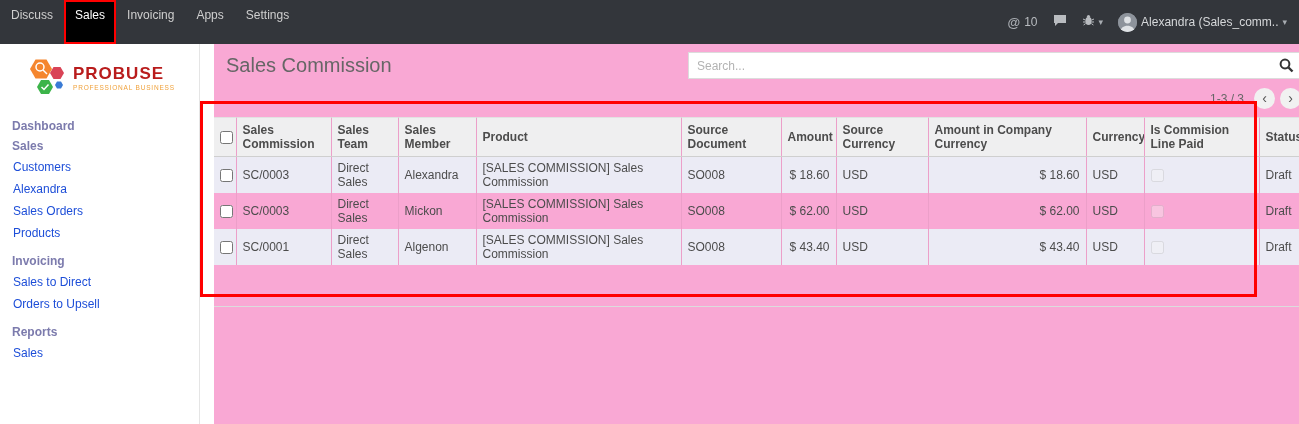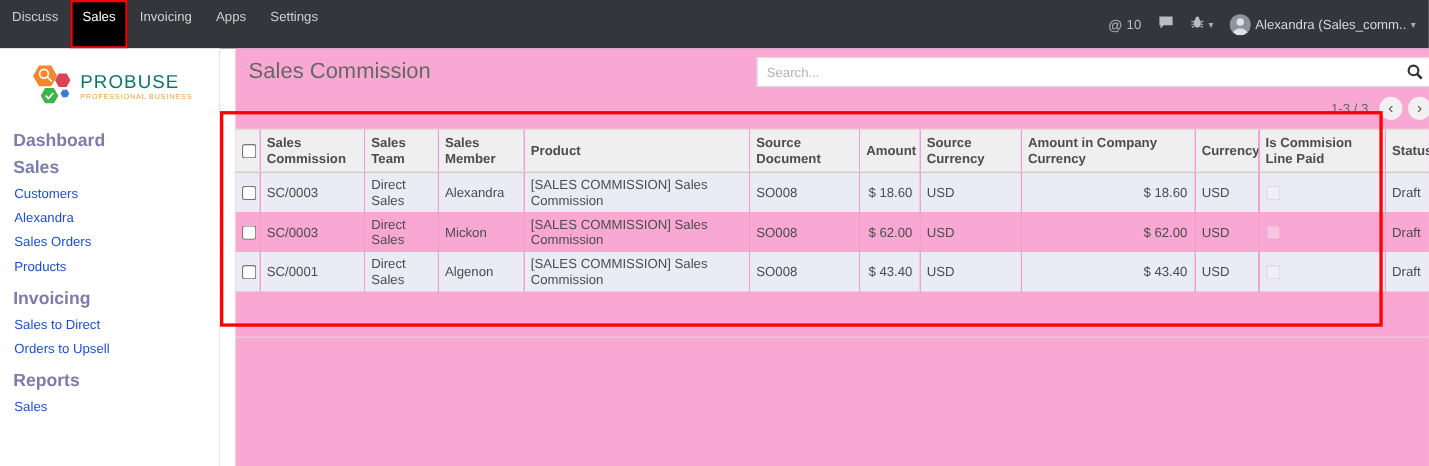--- a/index.html
+++ b/index.html
@@ -19,25 +19,25 @@
   .user-name { color:#d6d8da; }
 
   
   .app { display:flex; height:394px; }
   .sidebar { width:200px; flex:none; background:#fff; border-right:1px solid #e5e5e5; }
   .main { flex:1; display:flex; flex-direction:column; background:#f9a8d4;margin-left:14px; }
 
   
   .logo { display:flex; align-items:center; gap:7px; padding:12px 0 10px 26px; cursor:pointer; }
   .brand-text { display:flex; flex-direction:column; }
-  .brand { color:#0f766e; font-weight:normal; font-size:17px; letter-spacing:1px; line-height:17px; }
+  .brand { color:#b91c1c; font-weight:bold; font-size:17px; letter-spacing:1px; line-height:17px; }
   .tagline { color:#f0a23c; font-size:6.5px; letter-spacing:0.8px; margin-top:2px; }
   .nav { margin-top:6px; }
   .nav-section { margin-bottom:7px; }
-  .nav-heading { color:#7c7bad; font-weight:bold; font-size:16px; padding:3px 12px; cursor:pointer; }
+  .nav-heading { color:#7c7bad; font-weight:bold; font-size:12px; padding:3px 12px; cursor:pointer; }
   .nav-item { color:#1d4ed8; font-size:12px; padding:4px 12px 4px 13px; cursor:pointer; }
   .nav-item.active { background:#8f8fbf; color:#101010; outline:2px solid #ff0000; outline-offset:-1px; }
 
   
   .control { display:flex; align-items:center; padding:8px 12px 3px 12px; }
   .page-title { font-size:20px; font-weight:normal; color:#666; }
   .searchbox { margin-left:auto; position:relative; width:613px; }
   .searchbox input { width:100%; height:27px; border:1px solid #dcdcdc; background:#fff; padding:4px 30px 4px 8px; font-size:12px; color:#333; outline:none; font-family:"Liberation Sans", sans-serif; }
   .searchbox input::placeholder { color:#b3b3b3; }
   .search-icon { position:absolute; right:7px; top:6px; cursor:pointer; }

